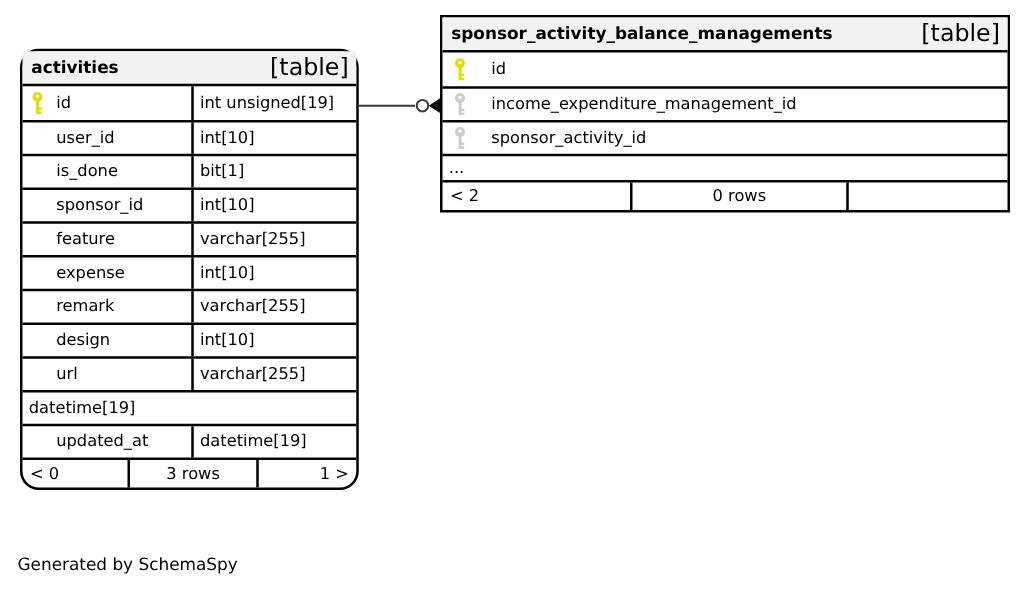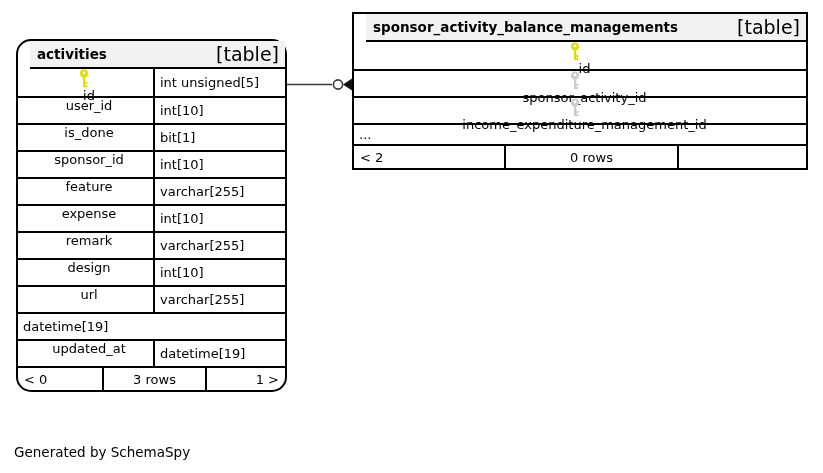--- a/index.html
+++ b/index.html
@@ -29,32 +29,31 @@
     background:#fff;
   }
   .tbl-header{
     display:flex;
     align-items:center;
     justify-content:space-between;
     height: 28px;
     padding: 0 6px 0 7px;
     background: var(--header-bg);
     border-bottom: 2px solid var(--border);
-    margin-left: 12px;
   }
   .tbl-name{ font-weight: bold; font-size: 13.5px; }
   .tbl-tag{ font-size: 19px; }
   .tbl-row{
     display:flex;
     align-items:center;
     height: 27px;
   }
   .tbl-row + .tbl-row{ border-top: 2px solid var(--border); }
   .cell{ display:flex; align-items:center; height:100%; }
-  .name-cell{ width: 137px; border-right: 2px solid var(--border); padding-left: 7px; flex-direction: column; }
+  .name-cell{ width: 137px; border-right: 2px solid var(--border); padding-left: 7px; }
   .name-cell.wide{ width: auto; flex: 1; border-right: none; padding-left: 9px; }
   .type-cell{ flex: 1; padding-left: 5px; }
   .keyslot{
     width: 20px;
     display: inline-flex;
     align-items: center;
     justify-content: flex-start;
     flex: 0 0 auto;
   }
   .keyslot.widegap{ width: 30px; }
@@ -125,21 +124,21 @@
             <svg width="10" height="19" viewBox="0 0 10 19">
               <circle cx="5" cy="4.6" r="4" fill="#dede00"></circle>
               <circle cx="5" cy="3.9" r="1.4" fill="#ffffff"></circle>
               <rect x="3.9" y="8.2" width="2.4" height="10" fill="#dede00"></rect>
               <rect x="6" y="13" width="2.4" height="1.9" fill="#dede00"></rect>
               <rect x="6" y="16.2" width="2.4" height="1.9" fill="#dede00"></rect>
             </svg>
           </span>
           <span>id</span>
         </div>
-        <div class="cell type-cell">int unsigned[5]</div>
+        <div class="cell type-cell">int unsigned[19]</div>
       </div>
 
       <div class="tbl-row">
         <div class="cell name-cell">
             <span class="keyslot"></span>
           <span>user_id</span>
           </div>
         <div class="cell type-cell">int[10]</div>
       </div>
 
@@ -247,36 +246,36 @@
         <div class="cell name-cell wide">
           <span class="keyslot widegap">
             <svg width="10" height="19" viewBox="0 0 10 19">
               <circle cx="5" cy="4.6" r="4" fill="#cccccc"></circle>
               <circle cx="5" cy="3.9" r="1.4" fill="#ffffff"></circle>
               <rect x="3.9" y="8.2" width="2.4" height="10" fill="#cccccc"></rect>
               <rect x="6" y="13" width="2.4" height="1.9" fill="#cccccc"></rect>
               <rect x="6" y="16.2" width="2.4" height="1.9" fill="#cccccc"></rect>
             </svg>
           </span>
-          <span>sponsor_activity_id</span>
+          <span>income_expenditure_management_id</span>
         </div>
       </div>
 
       <div class="tbl-row">
         <div class="cell name-cell wide">
           <span class="keyslot widegap">
             <svg width="10" height="19" viewBox="0 0 10 19">
               <circle cx="5" cy="4.6" r="4" fill="#cccccc"></circle>
               <circle cx="5" cy="3.9" r="1.4" fill="#ffffff"></circle>
               <rect x="3.9" y="8.2" width="2.4" height="10" fill="#cccccc"></rect>
               <rect x="6" y="13" width="2.4" height="1.9" fill="#cccccc"></rect>
               <rect x="6" y="16.2" width="2.4" height="1.9" fill="#cccccc"></rect>
             </svg>
           </span>
-          <span>income_expenditure_management_id</span>
+          <span>sponsor_activity_id</span>
         </div>
       </div>
 
     </div>
 
     <div class="ellipsis-row">...</div>
 
     <div class="tbl-pager">
       <div class="pager-cell pager-left pg-s1">&lt; 2</div>
       <div class="pager-cell pager-center pg-s2">0 rows</div>

